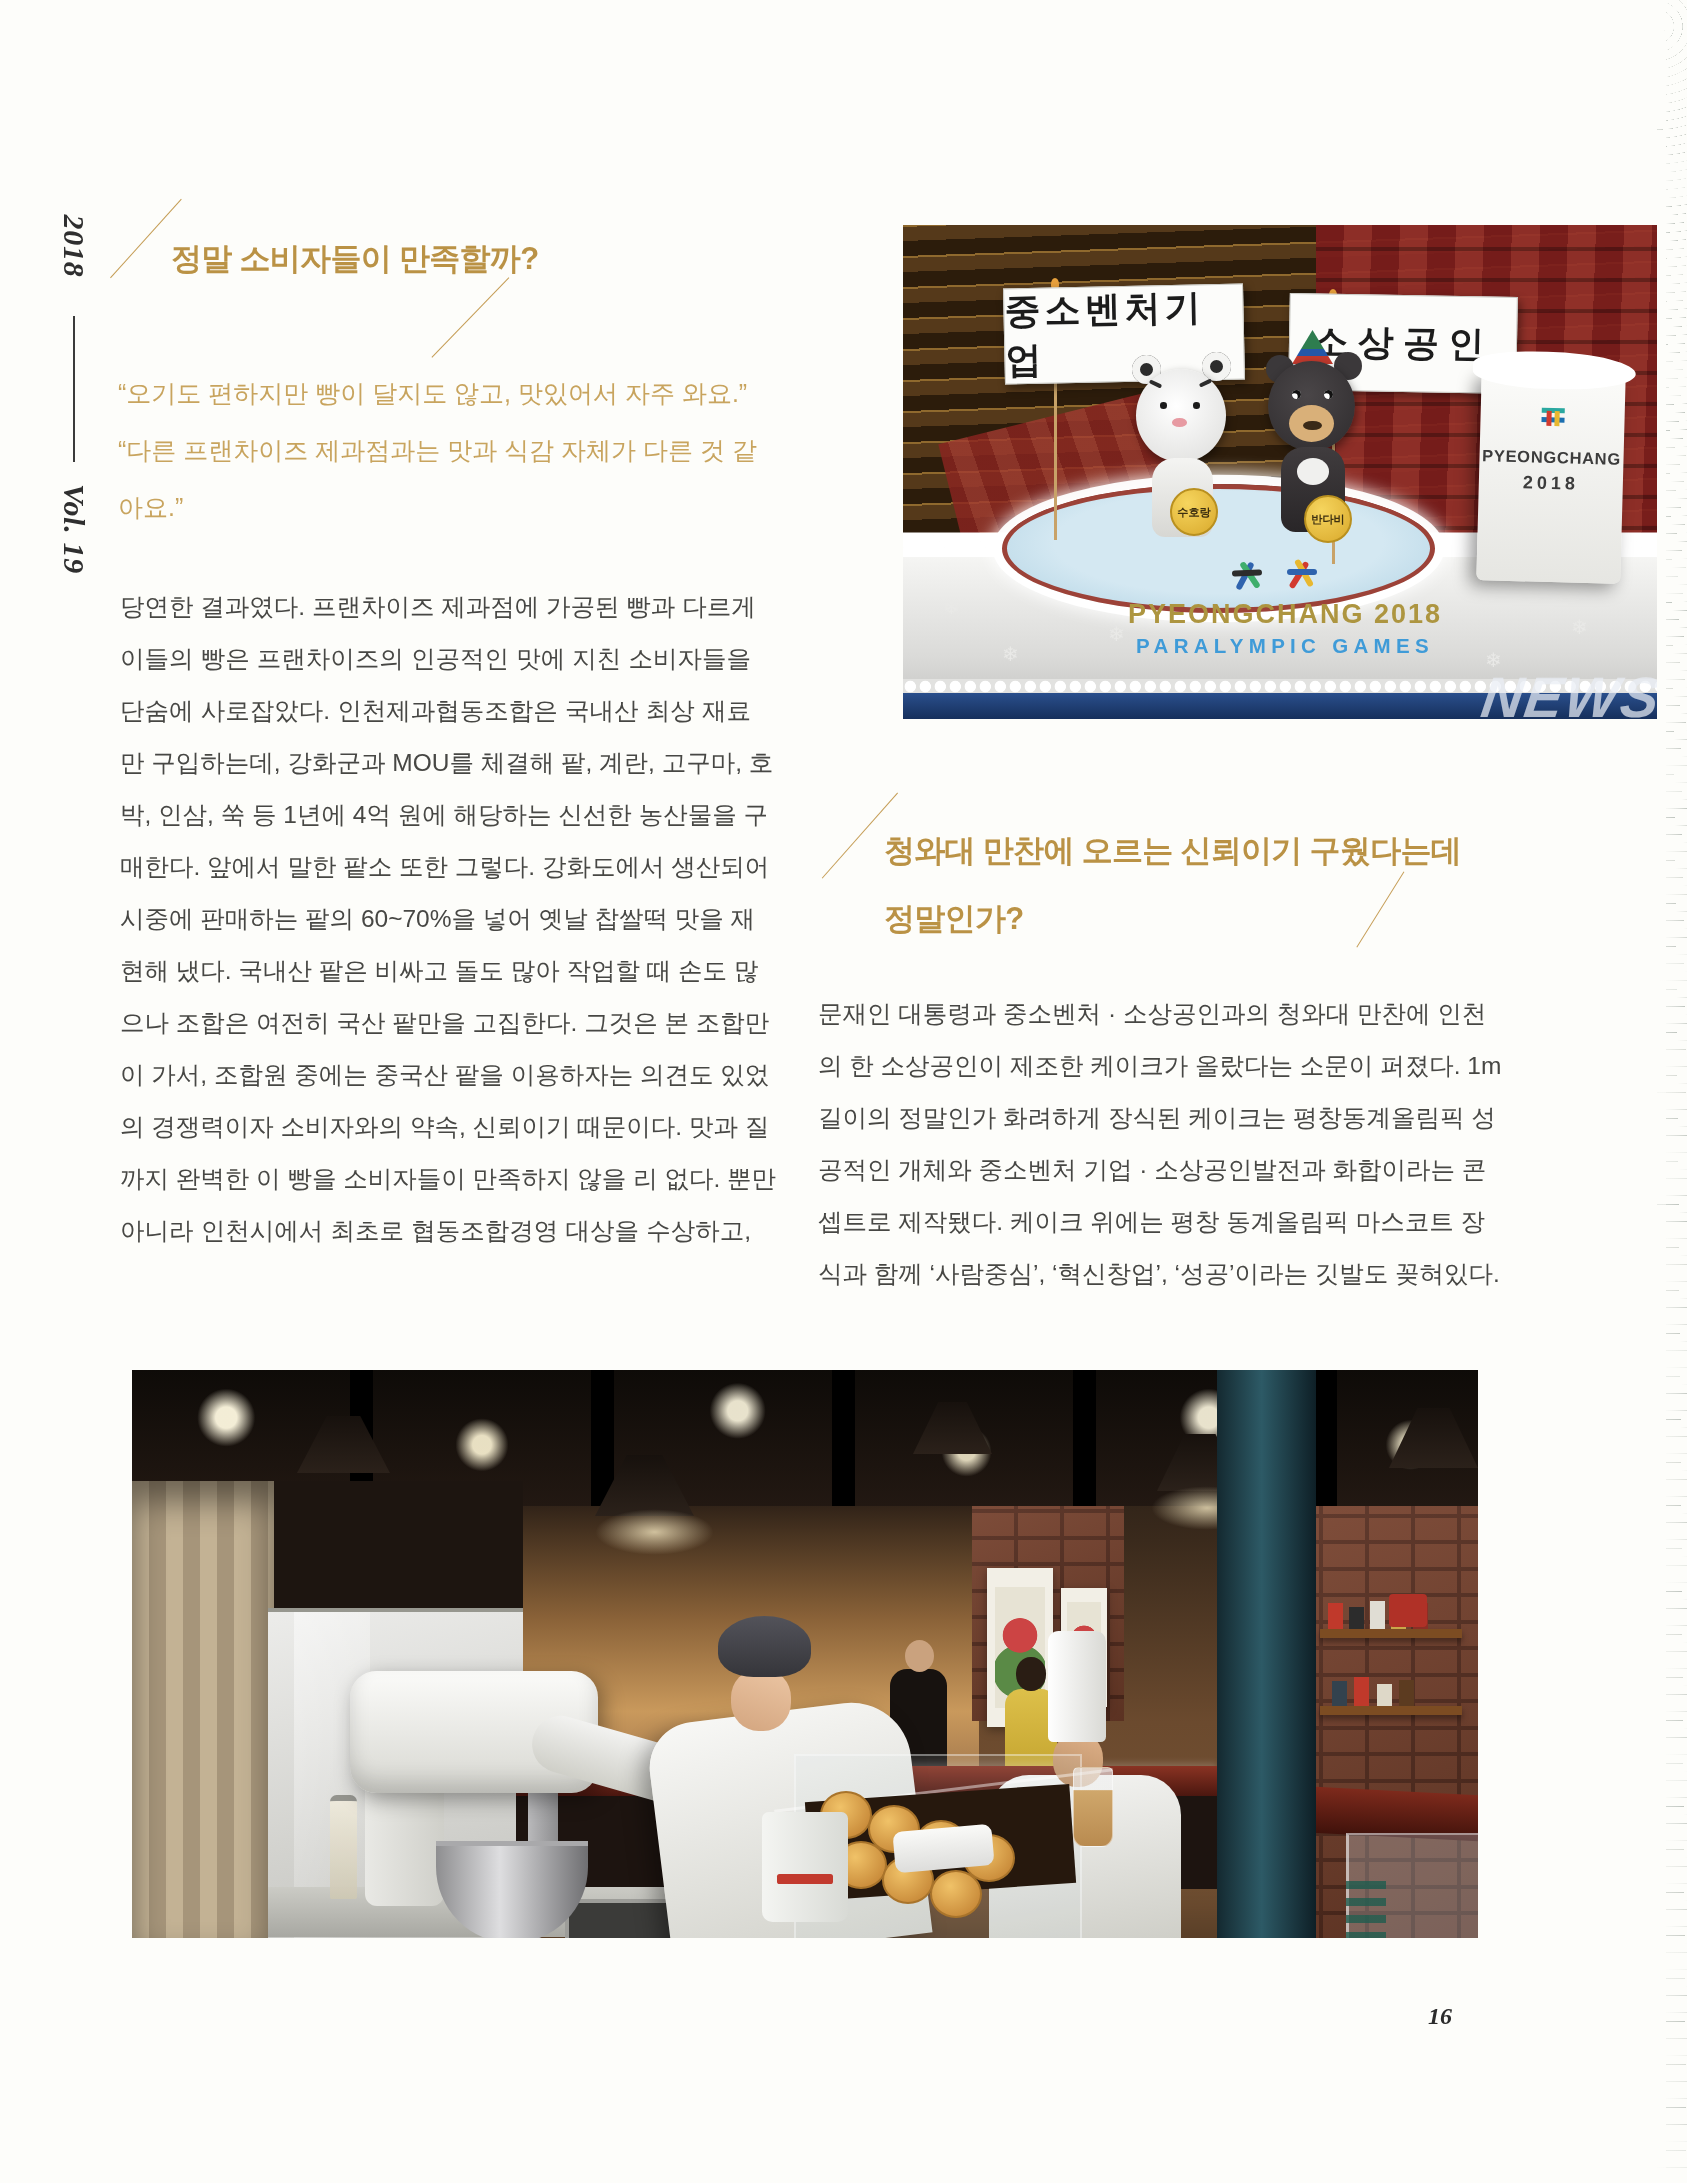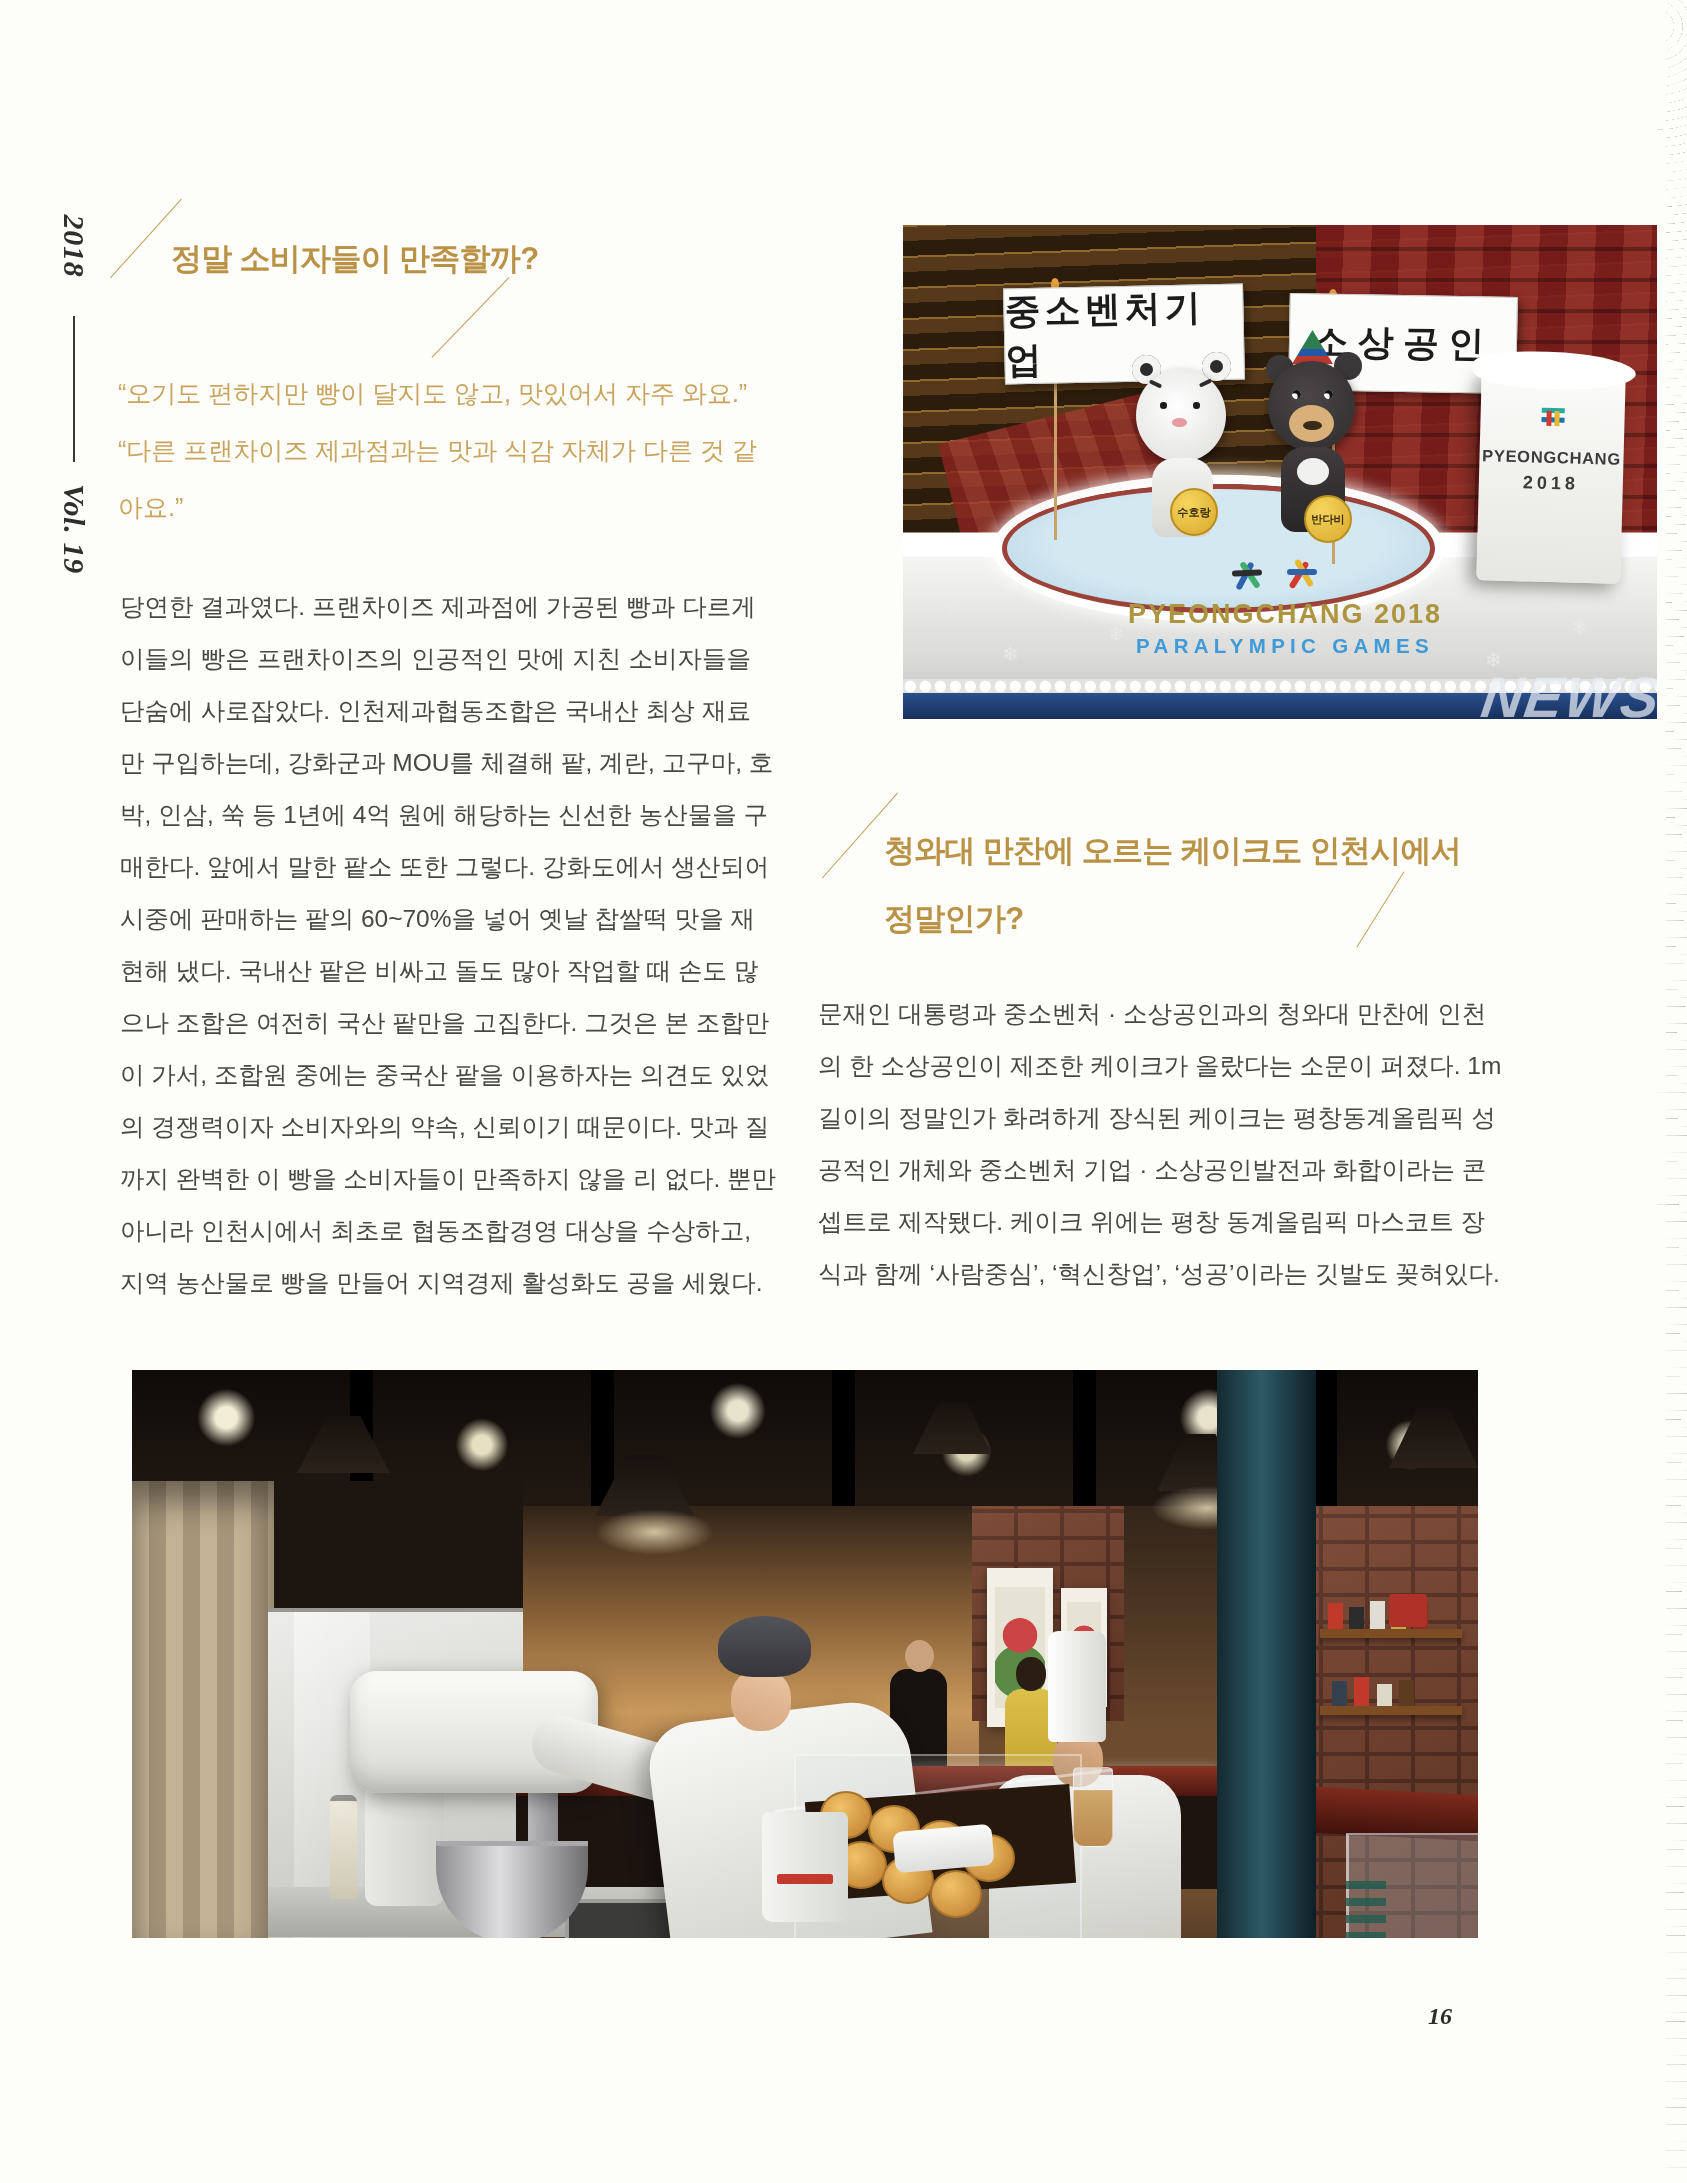--- a/index.html
+++ b/index.html
@@ -219,21 +219,20 @@
     <div class="body-line">만 구입하는데, 강화군과 MOU를 체결해 팥, 계란, 고구마, 호</div>
     <div class="body-line">박, 인삼, 쑥 등 1년에 4억 원에 해당하는 신선한 농산물을 구</div>
     <div class="body-line">매한다. 앞에서 말한 팥소 또한 그렇다. 강화도에서 생산되어</div>
     <div class="body-line">시중에 판매하는 팥의 60~70%을 넣어 옛날 찹쌀떡 맛을 재</div>
     <div class="body-line">현해 냈다. 국내산 팥은 비싸고 돌도 많아 작업할 때 손도 많</div>
     <div class="body-line">으나 조합은 여전히 국산 팥만을 고집한다. 그것은 본 조합만</div>
     <div class="body-line">이 가서, 조합원 중에는 중국산 팥을 이용하자는 의견도 있었</div>
     <div class="body-line">의 경쟁력이자 소비자와의 약속, 신뢰이기 때문이다. 맛과 질</div>
     <div class="body-line">까지 완벽한 이 빵을 소비자들이 만족하지 않을 리 없다. 뿐만</div>
     <div class="body-line">아니라 인천시에서 최초로 협동조합경영 대상을 수상하고,</div>
-    <div class="body-line">지역 농산물로 빵을 만들어 지역경제 활성화도 공을 세웠다.</div>
   </div>
 
 <div class="cakephoto">
   <div class="stairs"></div>
   <div class="carpetR"></div>
   <div class="carpetL"></div>
 
   <div class="snowtop"></div>
   <div class="cakeface"></div>
   <div class="beads"></div>
@@ -290,21 +289,21 @@
   <div class="flake" style="left:40px;top:370px;">❄</div>
   <div class="flake" style="left:99px;top:417px;">❄</div>
   <div class="flake" style="left:205px;top:397px;">❄</div>
   <div class="flake" style="left:582px;top:423px;">❄</div>
   <div class="flake" style="left:668px;top:390px;">❄</div>
 
   <div class="wmark" style="right:-12px;bottom:-10.6px;">NEWSI</div>
 </div>
 
 <div class="slash" style="left:803px;top:835px;width:114px;transform:rotate(-48.5deg);"></div>
-<div class="h-gold" style="left:872px;top:830px;">청와대 만찬에 오르는 케이크도 인천시에서</div>
+<div class="h-gold" style="left:872px;top:830px;">청와대 만찬에 오르는 신뢰이기 구웠다는데</div>
 <div class="h-gold" style="left:872px;top:898px;">정말인가?</div>
 <div class="slash" style="left:1336px;top:909px;width:89px;transform:rotate(-58deg);"></div>
 
 <div class="bodycol" style="left:818px;top:988px;width:655px;">
     <div class="body-line">문재인 대통령과 중소벤처 · 소상공인과의 청와대 만찬에 인천</div>
     <div class="body-line">의 한 소상공인이 제조한 케이크가 올랐다는 소문이 퍼졌다. 1m</div>
     <div class="body-line">길이의 정말인가 화려하게 장식된 케이크는 평창동계올림픽 성</div>
     <div class="body-line">공적인 개체와 중소벤처 기업 · 소상공인발전과 화합이라는 콘</div>
     <div class="body-line">셉트로 제작됐다. 케이크 위에는 평창 동계올림픽 마스코트 장</div>
     <div class="body-line">식과 함께 ‘사람중심’, ‘혁신창업’, ‘성공’이라는 깃발도 꽂혀있다.</div>

